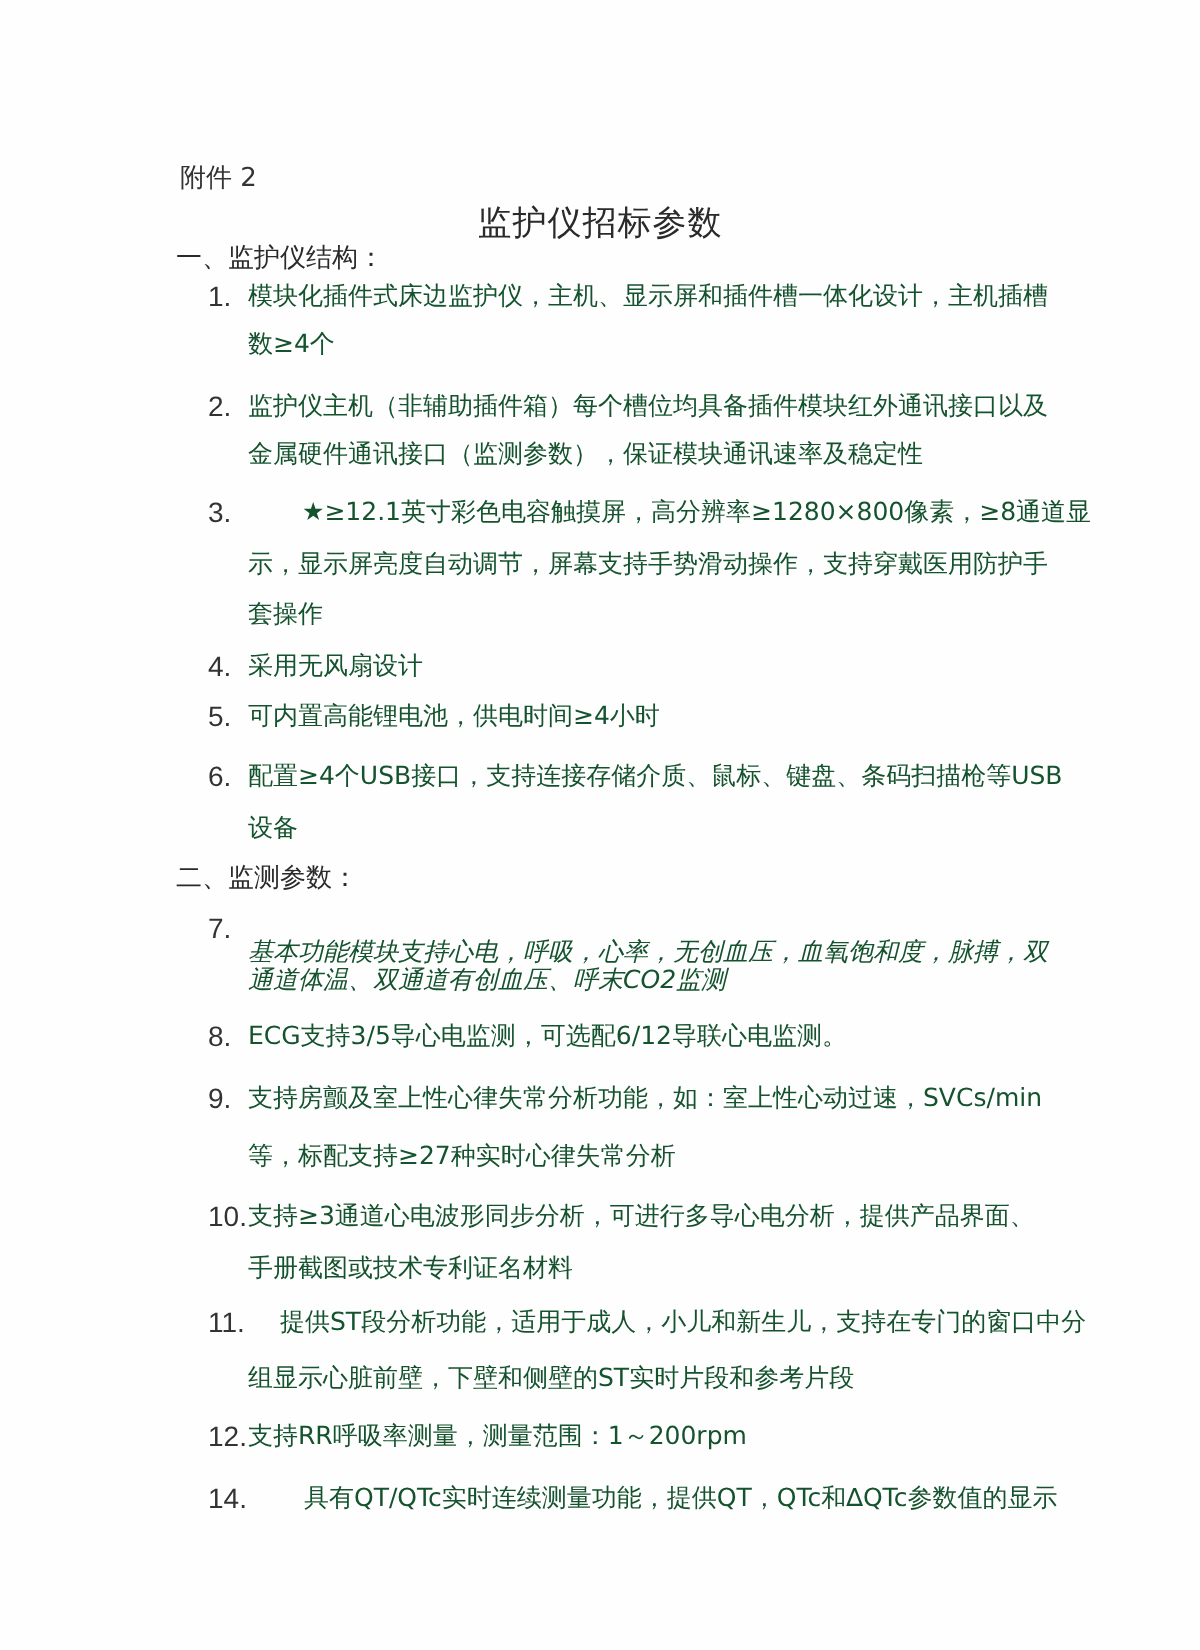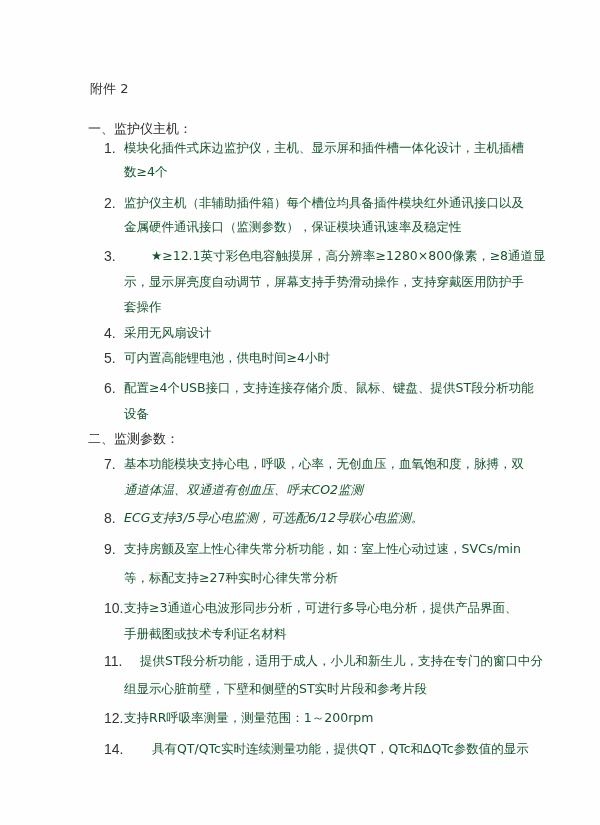--- a/index.html
+++ b/index.html
@@ -65,22 +65,23 @@
       color: #14532d;
     }
   </style>
 </head>
 <body>
 
 <div class="page">
 
   <div class="attachment">附件 2</div>
 
+  <div class="title">监护仪招标参数</div>
 
-  <div class="section-heading" style="top:120px;">一、监护仪主机：</div>
+  <div class="section-heading" style="top:120px;">一、监护仪结构：</div>
 
   <div class="item" style="top:140px;">
     <span class="num">1.</span>
     <span class="line" style="top:0px;">模块化插件式床边监护仪，主机、显示屏和插件槽一体化设计，主机插槽</span>
     <span class="line" style="top:24px;">数≥4个</span>
   </div>
 
   <div class="item" style="top:195px;">
     <span class="num">2.</span>
     <span class="line" style="top:0px;">监护仪主机（非辅助插件箱）每个槽位均具备插件模块红外通讯接口以及</span>
@@ -99,35 +100,35 @@
     <span class="line" style="top:0px;">采用无风扇设计</span>
   </div>
 
   <div class="item" style="top:350px;">
     <span class="num">5.</span>
     <span class="line" style="top:0px;">可内置高能锂电池，供电时间≥4小时</span>
   </div>
 
   <div class="item" style="top:380px;">
     <span class="num">6.</span>
-    <span class="line" style="top:0px;">配置≥4个USB接口，支持连接存储介质、鼠标、键盘、提供ST段分析功能</span>
+    <span class="line" style="top:0px;">配置≥4个USB接口，支持连接存储介质、鼠标、键盘、条码扫描枪等USB</span>
     <span class="line" style="top:26px;">设备</span>
   </div>
 
   <div class="section-heading" style="top:430px;">二、监测参数：</div>
 
   <div class="item" style="top:456px;">
     <span class="num">7.</span>
-    <span class="line" style="top:0px;">基本功能模块支持心电，呼吸，心率，无创血压，血氧饱和度，脉搏，双</span>
+    <span class="line" style="top:12px;font-style:italic;">基本功能模块支持心电，呼吸，心率，无创血压，血氧饱和度，脉搏，双</span>
     <span class="line" style="top:26px;font-style:italic;">通道体温、双通道有创血压、呼末CO2监测</span>
   </div>
 
   <div class="item" style="top:510px;">
     <span class="num">8.</span>
-    <span class="line" style="top:0px;font-style:italic;">ECG支持3/5导心电监测，可选配6/12导联心电监测。</span>
+    <span class="line" style="top:0px;">ECG支持3/5导心电监测，可选配6/12导联心电监测。</span>
   </div>
 
   <div class="item" style="top:541px;">
     <span class="num">9.</span>
     <span class="line" style="top:0px;">支持房颤及室上性心律失常分析功能，如：室上性心动过速，SVCs/min</span>
     <span class="line" style="top:29px;">等，标配支持≥27种实时心律失常分析</span>
   </div>
 
   <div class="item" style="top:600px;">
     <span class="num">10.</span>

